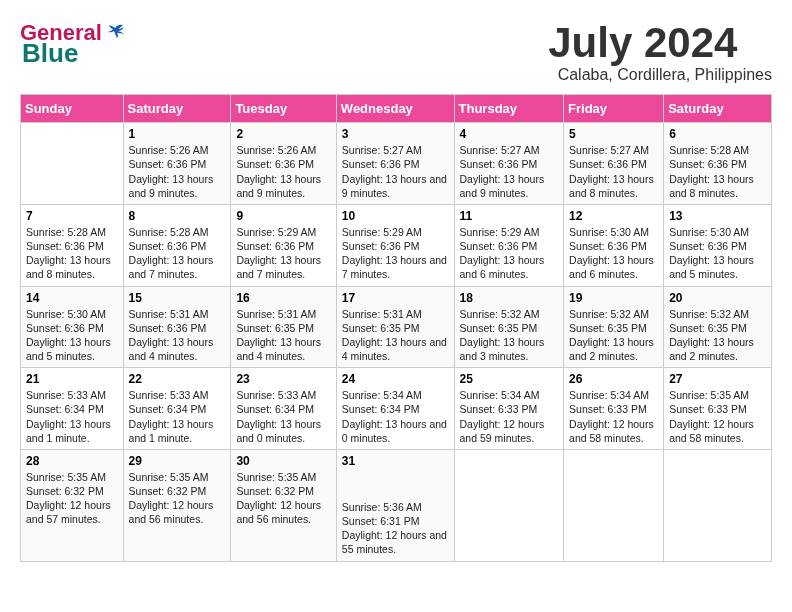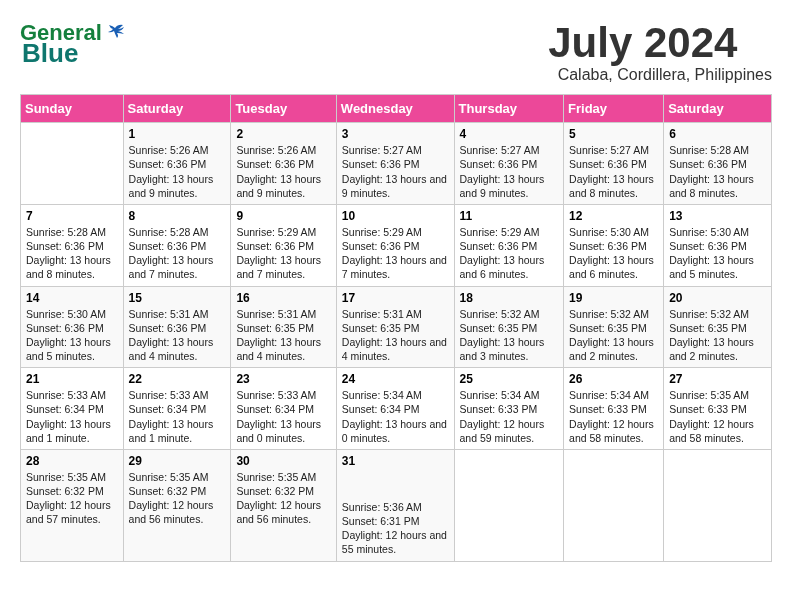--- a/index.html
+++ b/index.html
@@ -71,21 +71,21 @@
     tbody tr:nth-child(even) td { background: #fff; }
     .empty { background: #fff !important; }
   </style>
 </head>
 <body>
 
 <div class="header">
   <div class="logo">
     <div style="display:flex; align-items:center; gap:2px;">
       <span style="font-size:22px; font-weight:bold; color:#333;">
-        <span style="color:#15803d;">General</span>
+        <span style="color:#be185d;">General</span>
       </span>
       <svg width="22" height="22" viewBox="0 0 22 22">
         <path d="M11 6 Q14 2 19 3 Q16 6 14 7 Q17 7 20 5 Q18 9 14 9 Q18 10 20 12 Q16 11 13 11 Q15 14 13 16 Q11 12 10 9 Q7 11 4 10 Q8 9 9 7 Q6 6 5 3 Q9 4 11 6Z" fill="#1a5fb4"></path>
       </svg>
     </div>
     <div style="font-size:26px; font-weight:bold; color:#0f766e; margin-top:-8px; margin-left:2px;">Blue</div>
   </div>
   <div class="title-block">
     <div class="month-title">July 2024</div>
     <div class="location-title">Calaba, Cordillera, Philippines</div>

